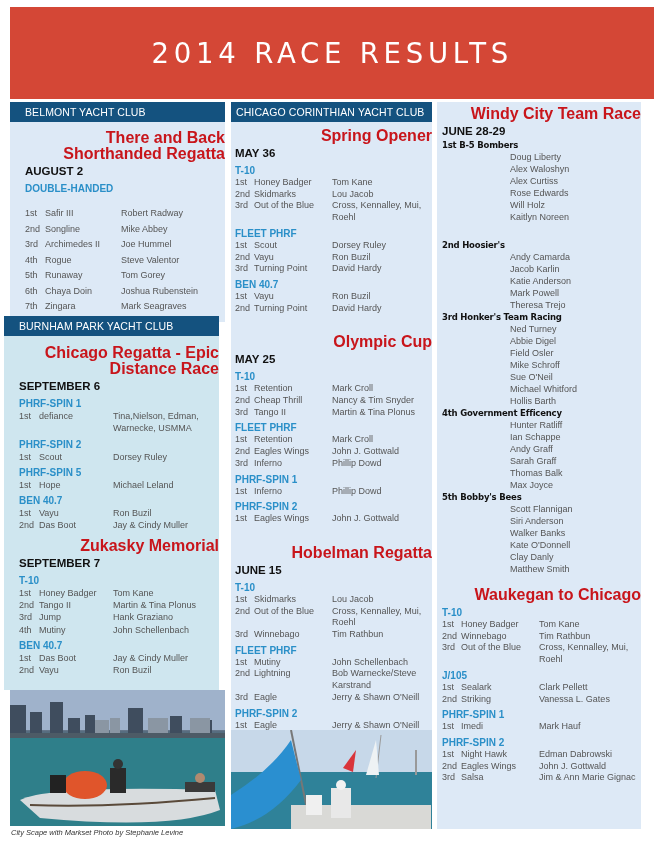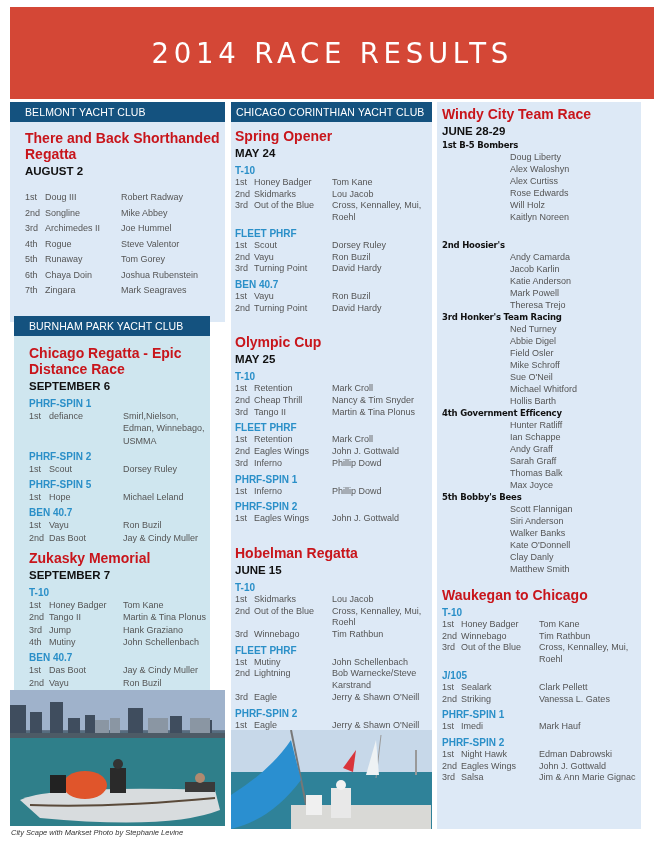--- a/index.html
+++ b/index.html
@@ -10,31 +10,31 @@
     position: absolute; left: 10px; top: 7px; width: 644px; height: 92px;
     background: #d44736; display: flex; align-items: center; justify-content: center;
   }
   .banner h1 {
     font-family: "DejaVu Sans", sans-serif; font-weight: 300; color: #fff;
     font-size: 29px; letter-spacing: 5px; transform: scaleX(0.95); font-weight: normal;
   }
 
   .panel { position: absolute; }
   .p-belmont { left: 10px; top: 102px; width: 215px; height: 220px; background: #dde9f6; }
-  .p-burnham { left: 14px; top: 316px; width: 196px; height: 374px; background: #cfe6ef; }
+  .p-burnham { left: 4px; top: 316px; width: 215px; height: 374px; background: #cfe6ef; }
   .p-corinth { left: 231px; top: 102px; width: 201px; height: 628px; background: #dde9f6; }
   .p-windy { left: 437px; top: 102px; width: 204px; height: 727px; background: #dde9f6; }
 
   .club-header {
     background: #14527f; color: #fff; font-size: 10.5px; height: 20px; line-height: 20px;
     padding-left: 15px; letter-spacing: 0.1px;
   }
   .p-corinth .club-header { padding-left: 5px; }
 
-  .race-title { color: #c8151b; font-weight: bold; font-size: 14px; line-height: 16px; }
+  .race-title { color: #c8151b; font-weight: bold; font-size: 16px; line-height: 16px; text-align: right; }
   .race-date { color: #111; font-weight: bold; font-size: 11.5px; line-height: 15px; margin-top: 2px; }
   .division { color: #2a8fc8; font-weight: bold; font-size: 10px; line-height: 13px; margin-top: 3px; }
 
   .result { display: flex; font-size: 9px; color: #555; line-height: 12px; }
   .result .place { width: 16px; flex: none; }
   .result .boat { width: 82px; flex: none; padding-left: 2px; }
   .result .skipper { flex: 1; }
 
   .p-belmont .inner { padding: 8px 0 0 15px; }
   .p-belmont .result { line-height: 15.5px; font-size: 9px; }
@@ -71,24 +71,25 @@
 
 <div class="banner">
   <h1>2014 RACE RESULTS</h1>
 </div>
 
 <section class="panel p-belmont">
   <div class="club-header">BELMONT YACHT CLUB</div>
   <div class="inner">
     <div class="race-title">There and Back Shorthanded Regatta</div>
     <div class="race-date">AUGUST 2</div>
+    <div class="division">DOUBLE-HANDED</div>
     <div class="results">
         <div class="result">
           <span class="place">1st</span>
-          <span class="boat">Doug III</span>
+          <span class="boat">Safir III</span>
           <span class="skipper">Robert Radway</span>
         </div>
         <div class="result">
           <span class="place">2nd</span>
           <span class="boat">Songline</span>
           <span class="skipper">Mike Abbey</span>
         </div>
         <div class="result">
           <span class="place">3rd</span>
           <span class="boat">Archimedes II</span>
@@ -121,21 +122,21 @@
 <section class="panel p-burnham">
   <div class="club-header">BURNHAM PARK YACHT CLUB</div>
   <div class="inner">
       <div class="race-block">
         <div class="race-title">Chicago Regatta - Epic Distance Race</div>
         <div class="race-date">SEPTEMBER 6</div>
         <div class="division">PHRF-SPIN 1</div>
         <div class="result">
           <span class="place">1st</span>
           <span class="boat">defiance</span>
-          <span class="skipper">Smirl,Nielson, Edman, Winnebago, USMMA</span>
+          <span class="skipper">Tina,Nielson, Edman, Warnecke, USMMA</span>
         </div>
         <div class="division">PHRF-SPIN 2</div>
         <div class="result">
           <span class="place">1st</span>
           <span class="boat">Scout</span>
           <span class="skipper">Dorsey Ruley</span>
         </div>
         <div class="division">PHRF-SPIN 5</div>
         <div class="result">
           <span class="place">1st</span>
@@ -225,21 +226,21 @@
     <circle cx="190" cy="88" r="5" fill="#b08a70"></circle>
   </svg>
 </div>
 <div class="caption">City Scape with Markset  Photo by Stephanie Levine</div>
 
 <section class="panel p-corinth">
   <div class="club-header">CHICAGO CORINTHIAN YACHT CLUB</div>
   <div class="inner">
       <div class="race-block">
         <div class="race-title">Spring Opener</div>
-        <div class="race-date">MAY 24</div>
+        <div class="race-date">MAY 36</div>
         <div class="division">T-10</div>
         <div class="result">
           <span class="place">1st</span>
           <span class="boat">Honey Badger</span>
           <span class="skipper">Tom Kane</span>
         </div>
         <div class="result">
           <span class="place">2nd</span>
           <span class="boat">Skidmarks</span>
           <span class="skipper">Lou Jacob</span>

